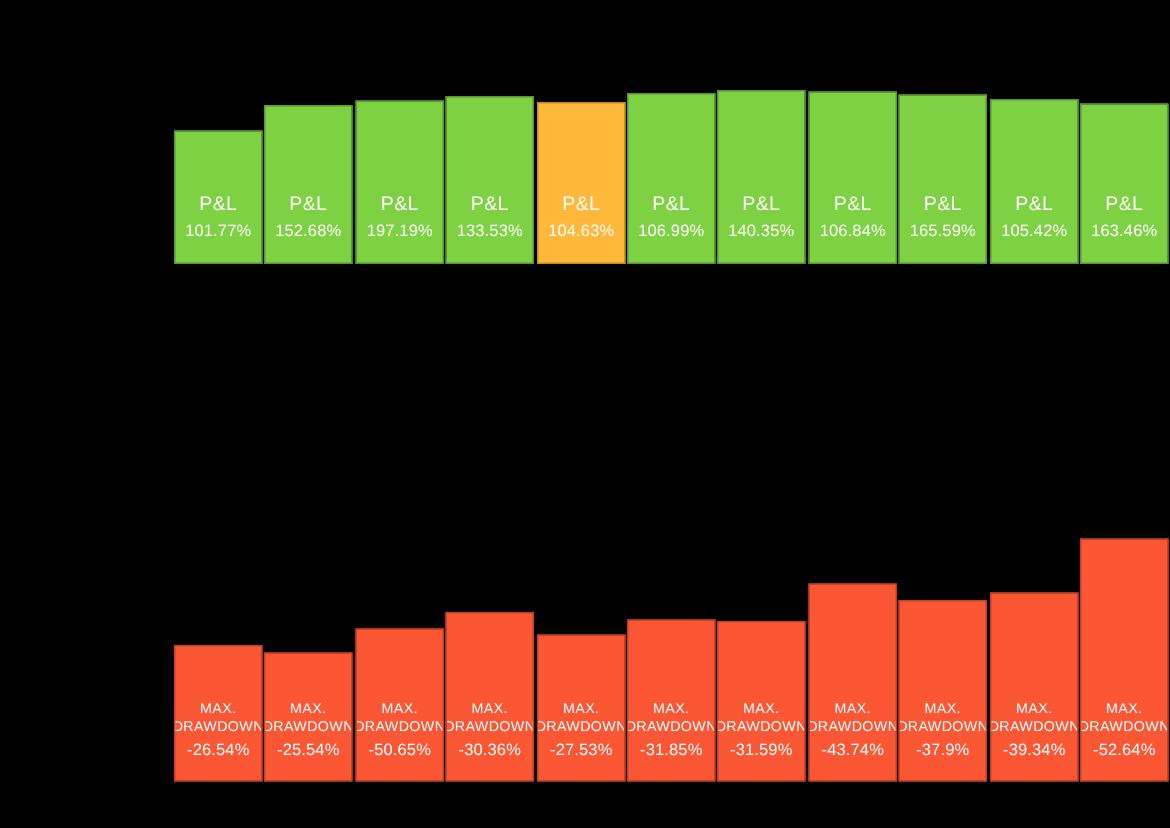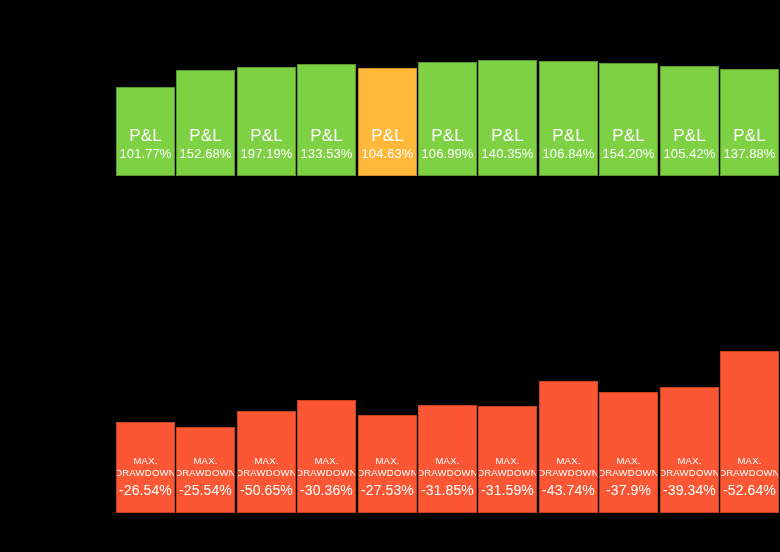--- a/index.html
+++ b/index.html
@@ -22,21 +22,21 @@
     position: absolute;
     left: 116px;
     top: 0px;
     width: 664px;
     height: 176px;
   }
   
   #dd-band {
     position: absolute;
     left: 116px;
-    top: 0px;
+    top: 8px;
     width: 664px;
     height: 513px;
   }
 
   .bar {
     position: absolute;
     box-sizing: border-box;
     display: flex;
     flex-direction: column;
     align-items: center;
@@ -56,37 +56,38 @@
     background: #ffb83a;
     border: 1px solid #c98c1f;
   }
   .bar.dd {
     background: #fc5735;
     border: 1px solid #c7411f;
     padding-bottom: 13px;
   }
 
   .bar-label {
-    font-size: 17px;
+    font-size: 13px;
     letter-spacing: 0.2px;
     white-space: nowrap;
   }
   .bar-value {
-    font-size: 13px;
+    font-size: 11px;
     letter-spacing: 0.1px;
     white-space: nowrap;
+    margin-top: 5px;
   }
 
   .bar.dd .bar-label {
     font-size: 9.5px;
     letter-spacing: 0.25px;
   }
   .bar.dd .bar-label.l2 { margin-top: 1px; text-align: right; }
   .bar.dd .bar-value {
-    font-size: 14px;
+    font-size: 11px;
     margin-top: 4px;
   }
 </style>
 </head>
 <body>
 
 <div id="stage">
 
   <div id="pnl-band">
       <div class="bar pnl" style="left: 0px; top: 87px; width: 59px; height: 89px;">
@@ -116,29 +117,29 @@
       <div class="bar pnl" style="left: 362px; top: 60px; width: 59px; height: 116px;">
         <div class="bar-label">P&amp;L</div>
         <div class="bar-value">140.35%</div>
       </div>
       <div class="bar pnl" style="left: 423px; top: 61px; width: 59px; height: 115px;">
         <div class="bar-label">P&amp;L</div>
         <div class="bar-value">106.84%</div>
       </div>
       <div class="bar pnl" style="left: 483px; top: 63px; width: 59px; height: 113px;">
         <div class="bar-label">P&amp;L</div>
-        <div class="bar-value">154.20%</div>
+        <div class="bar-value">165.59%</div>
       </div>
       <div class="bar pnl" style="left: 544px; top: 66px; width: 59px; height: 110px;">
         <div class="bar-label">P&amp;L</div>
         <div class="bar-value">105.42%</div>
       </div>
       <div class="bar pnl" style="left: 604px; top: 69px; width: 59px; height: 107px;">
         <div class="bar-label">P&amp;L</div>
-        <div class="bar-value">137.88%</div>
+        <div class="bar-value">163.46%</div>
       </div>
     </div>
   <div id="dd-band">
       <div class="bar dd" style="left: 0px; top: 422px; width: 59px; height: 91px;">
         <div class="bar-label">MAX.</div>
         <div class="bar-label l2">DRAWDOWN</div>
         <div class="bar-value">-26.54%</div>
       </div>
       <div class="bar dd" style="left: 60px; top: 427px; width: 59px; height: 86px;">
         <div class="bar-label">MAX.</div>

